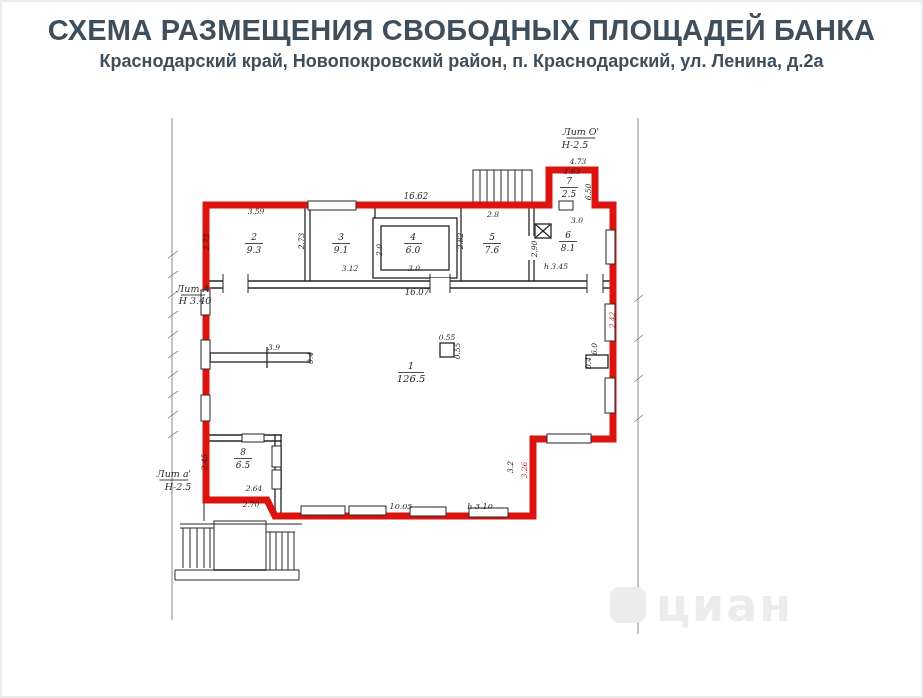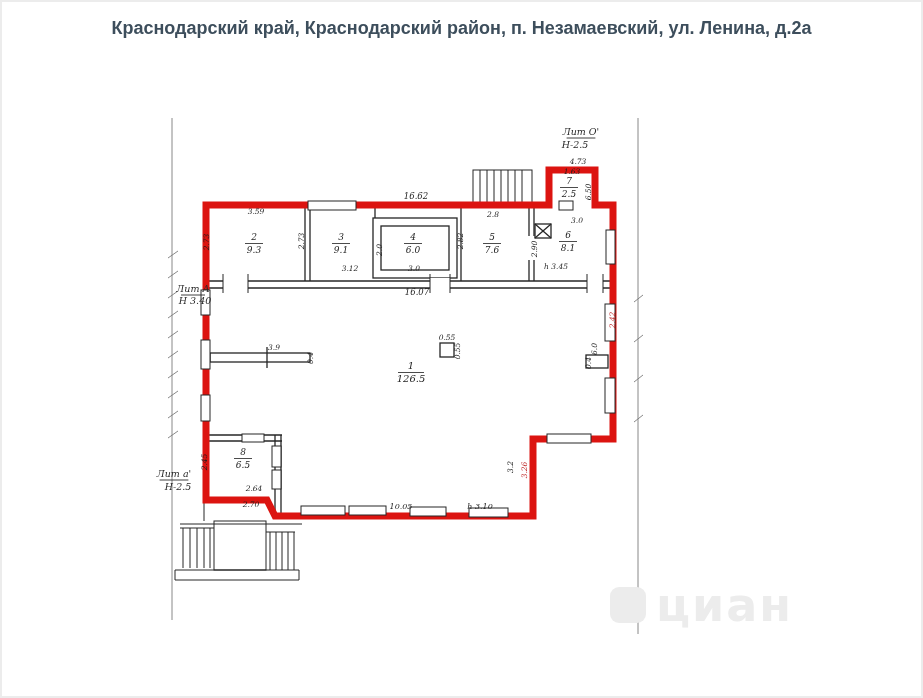--- a/index.html
+++ b/index.html
@@ -48,21 +48,22 @@
     position:absolute;left:95px;top:0;font-family:"Liberation Serif",serif;
     font-weight:700;font-size:22px;color:var(--accent-red,#dc1410);white-space:nowrap;
   }
 </style>
 </head>
 <body>
 
 <div class="page">
 
   <div class="header">
-    <div class="subtitle">Краснодарский край, Краснодарский район, п. Незамаевский, ул. Ленина, д.2а</div>
+    <div class="title">СХЕМА РАЗМЕЩЕНИЯ СВОБОДНЫХ ПЛОЩАДЕЙ БАНКА</div>
+    <div class="subtitle">Краснодарский край, Новопокровский район, п. Краснодарский, ул. Ленина, д.2а</div>
   </div>
 
   <svg class="plan" width="923" height="698" viewBox="0 0 923 698" xmlns="http://www.w3.org/2000/svg">
 
     <g class="boundary">
       <line x1="170" y1="116" x2="170" y2="618"></line>
       <line x1="636" y1="116" x2="636" y2="632"></line>
       <line x1="166" y1="256" x2="176" y2="249"></line>
       <line x1="166" y1="276" x2="176" y2="269"></line>
       <line x1="166" y1="296" x2="176" y2="289"></line>

